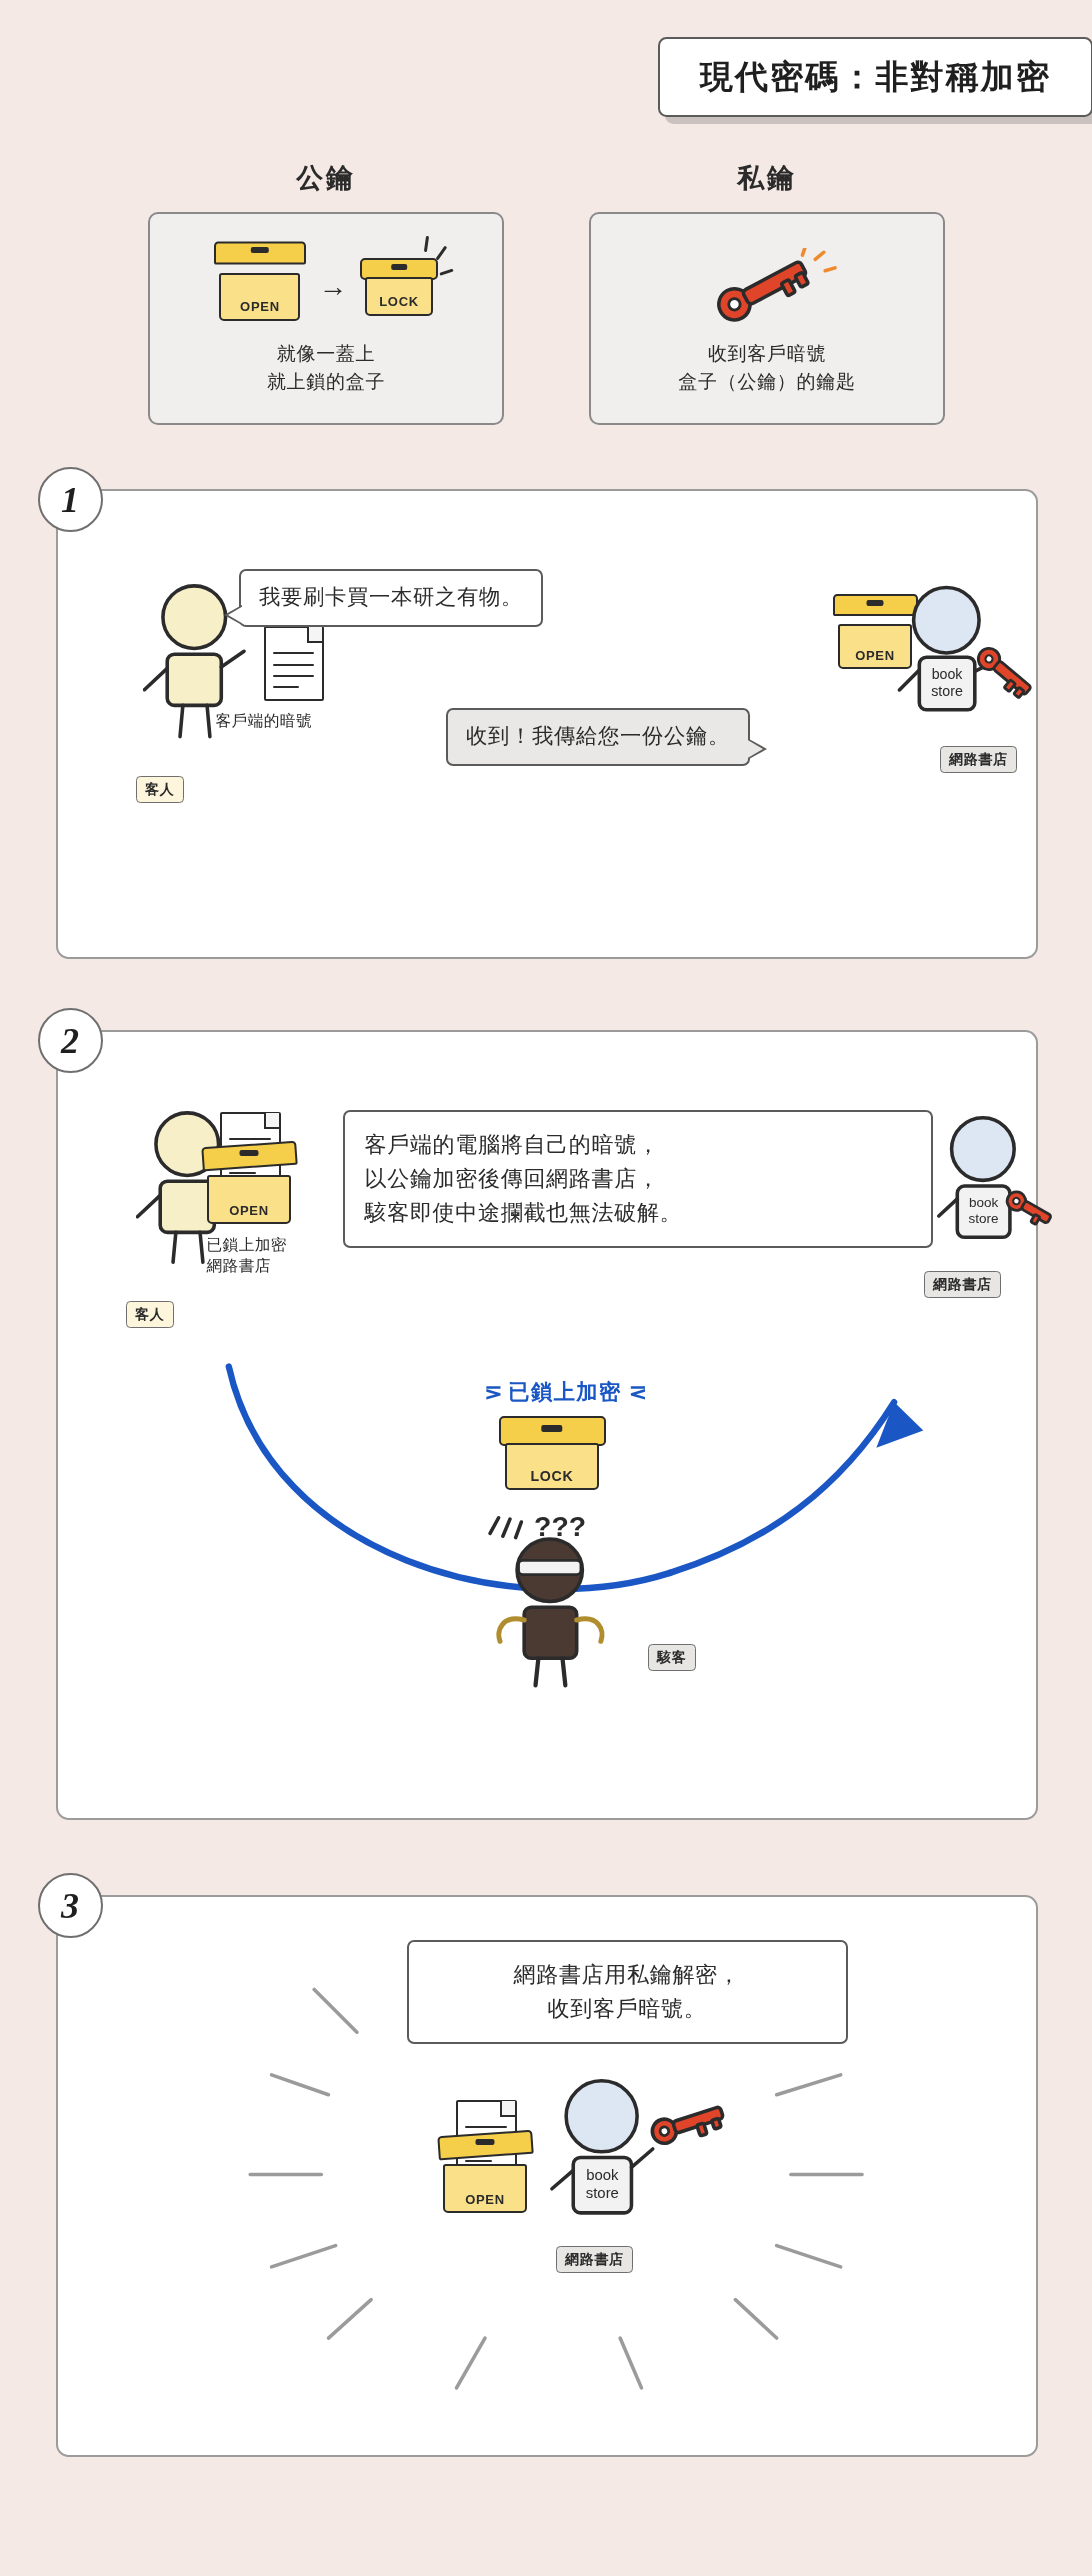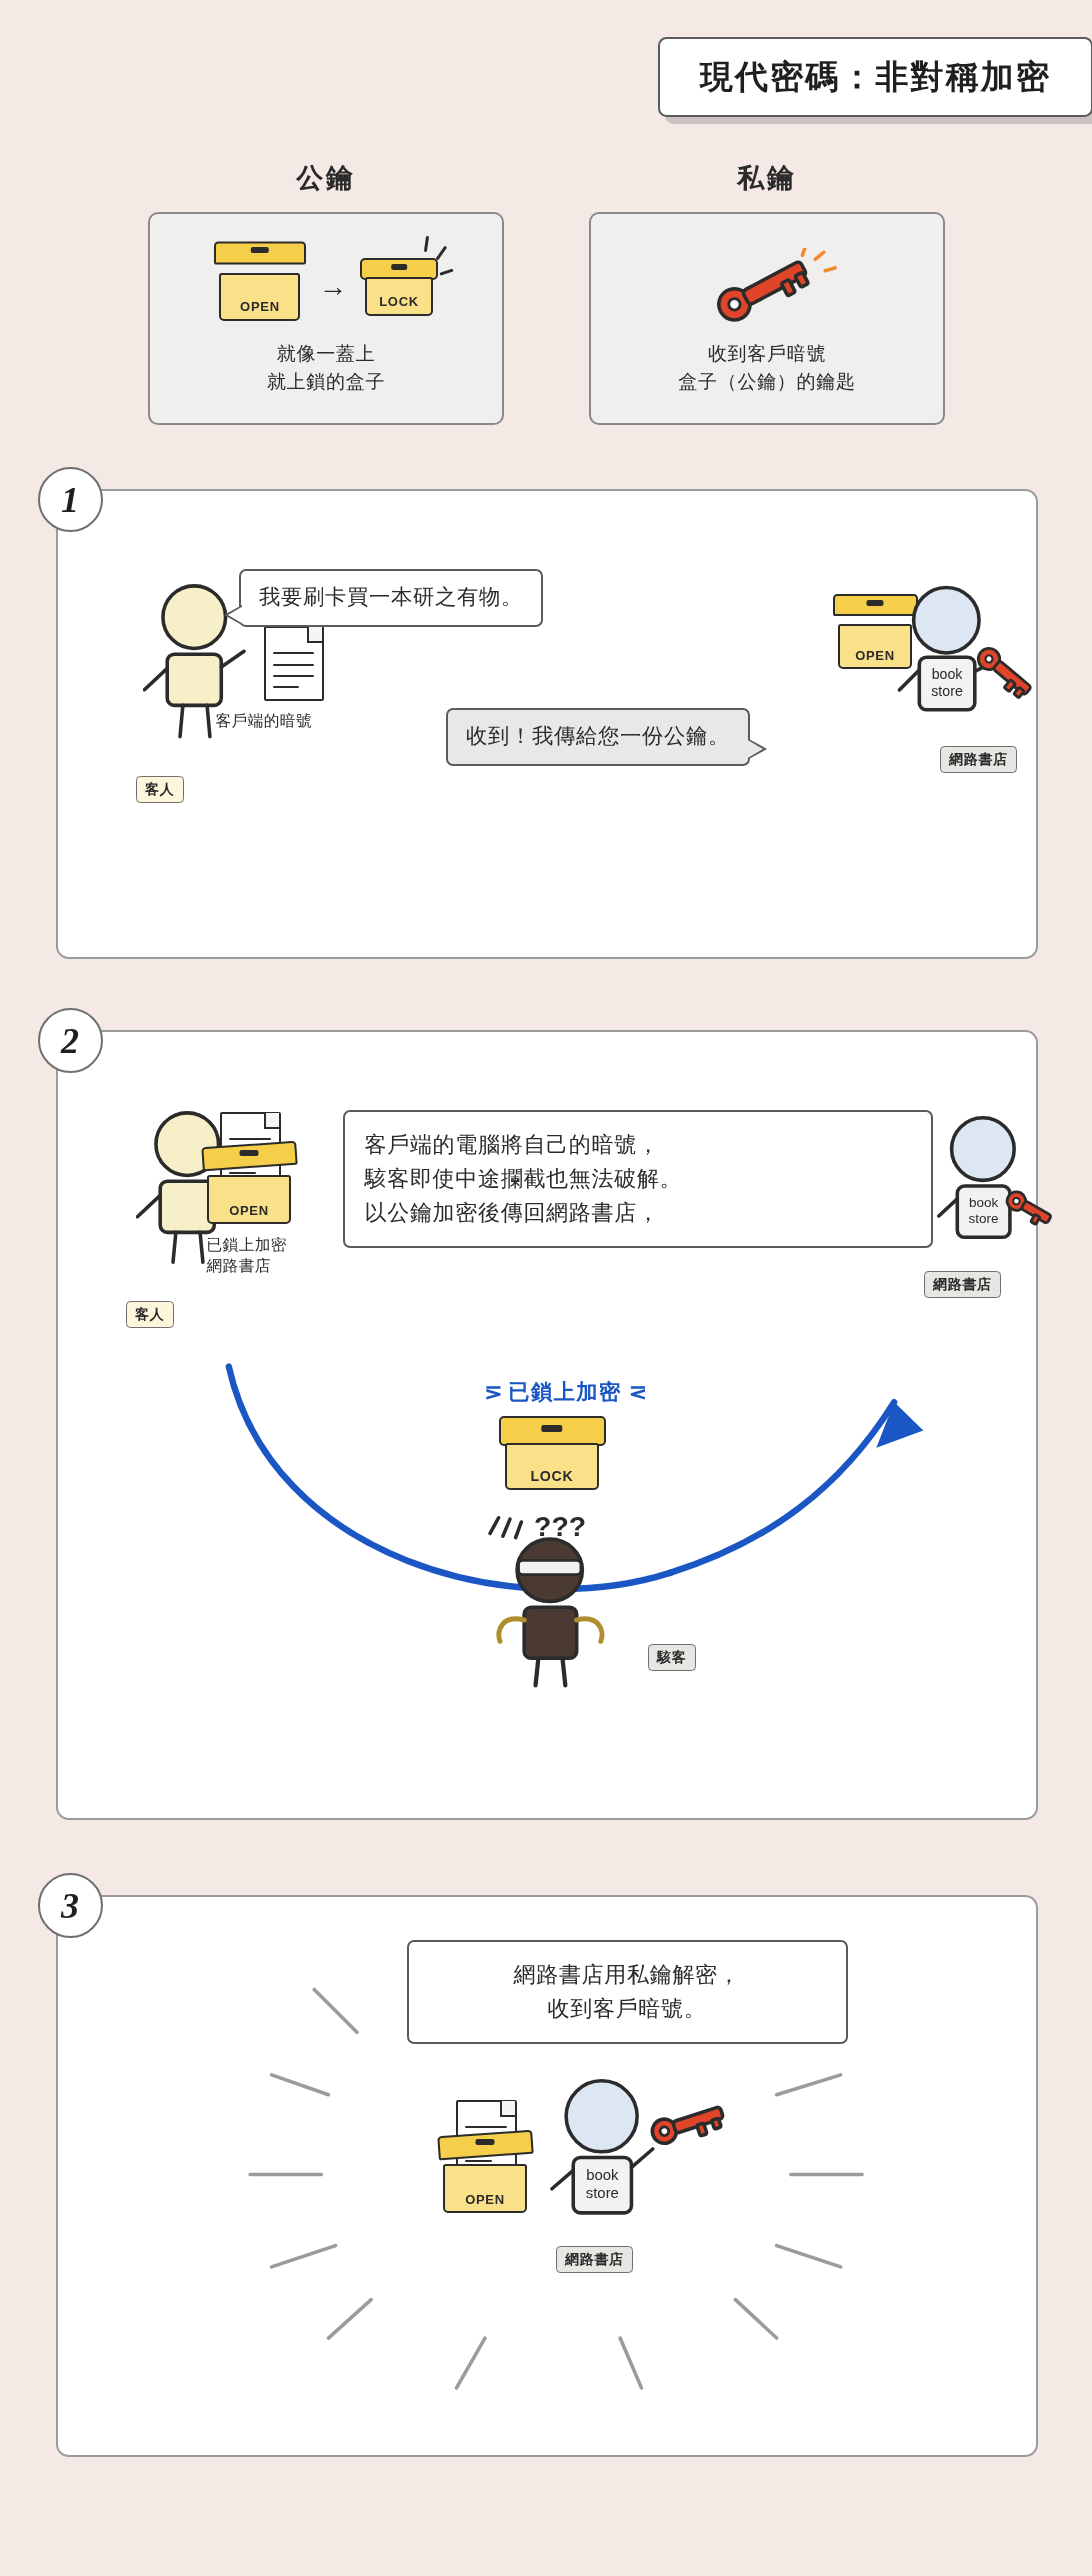--- a/index.html
+++ b/index.html
@@ -425,22 +425,22 @@
         <span class="lbl">OPEN</span>
       </div>
     </div>
     <div class="smalllabel" style="left:149px;top:202px;">
       <div>已鎖上加密</div>
       <div>網路書店</div>
     </div>
 
     <div class="textframe" style="left:285px;top:78px;width:590px;">
       <div>客戶端的電腦將自己的暗號，</div>
+      <div>以公鑰加密後傳回網路書店，</div>
       <div>駭客即使中途攔截也無法破解。</div>
-      <div>以公鑰加密後傳回網路書店，</div>
     </div>
 
     <div style="position:absolute;left:868px;top:80px;">
       <svg width="128" height="178" viewBox="0 0 180 250">
         <ellipse cx="80" cy="52" rx="44" ry="44" fill="#dde6f3" stroke="#2b2b2b" stroke-width="5"></ellipse>
         <rect x="44" y="104" width="74" height="72" rx="10" fill="#f2f2f2" stroke="#2b2b2b" stroke-width="5"></rect>
         <text x="81" y="133" font-family="Liberation Sans, sans-serif" font-size="19" text-anchor="middle" fill="#2b2b2b">book</text>
         <text x="81" y="156" font-family="Liberation Sans, sans-serif" font-size="19" text-anchor="middle" fill="#2b2b2b">store</text>
         <line x1="44" y1="122" x2="18" y2="146" stroke="#2b2b2b" stroke-width="5" stroke-linecap="round"></line>
         <line x1="118" y1="122" x2="140" y2="130" stroke="#2b2b2b" stroke-width="5" stroke-linecap="round"></line>

